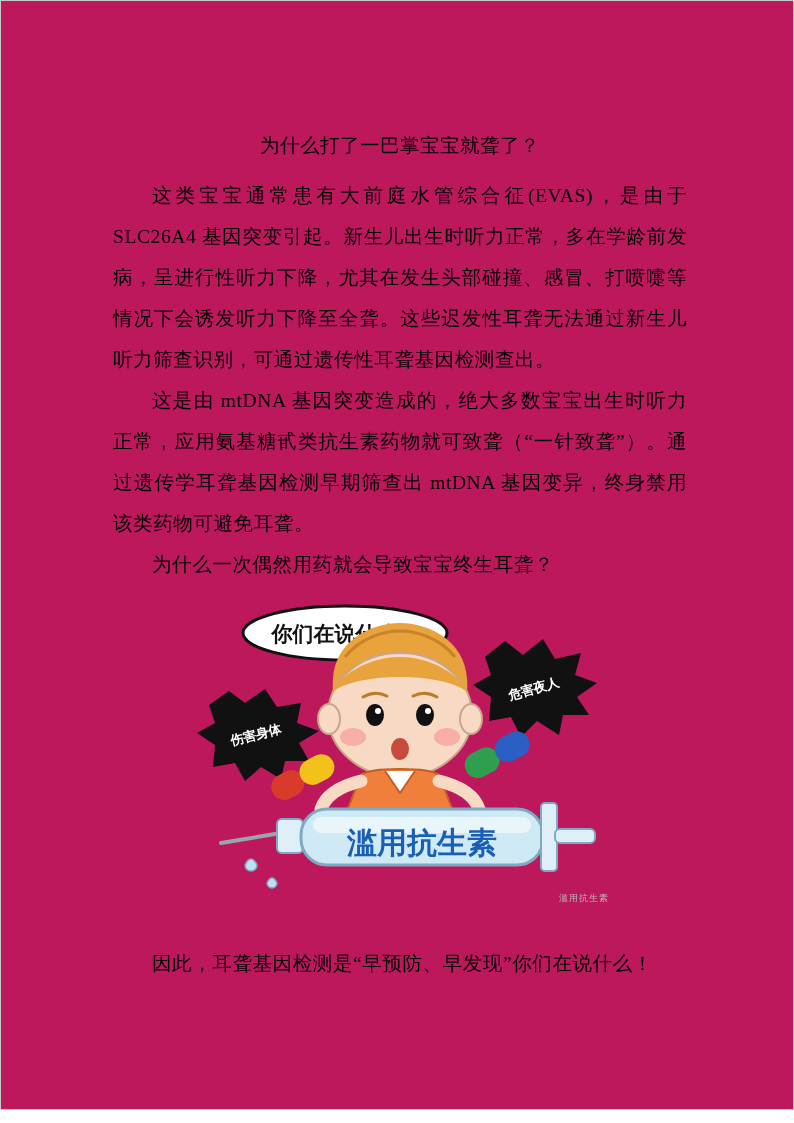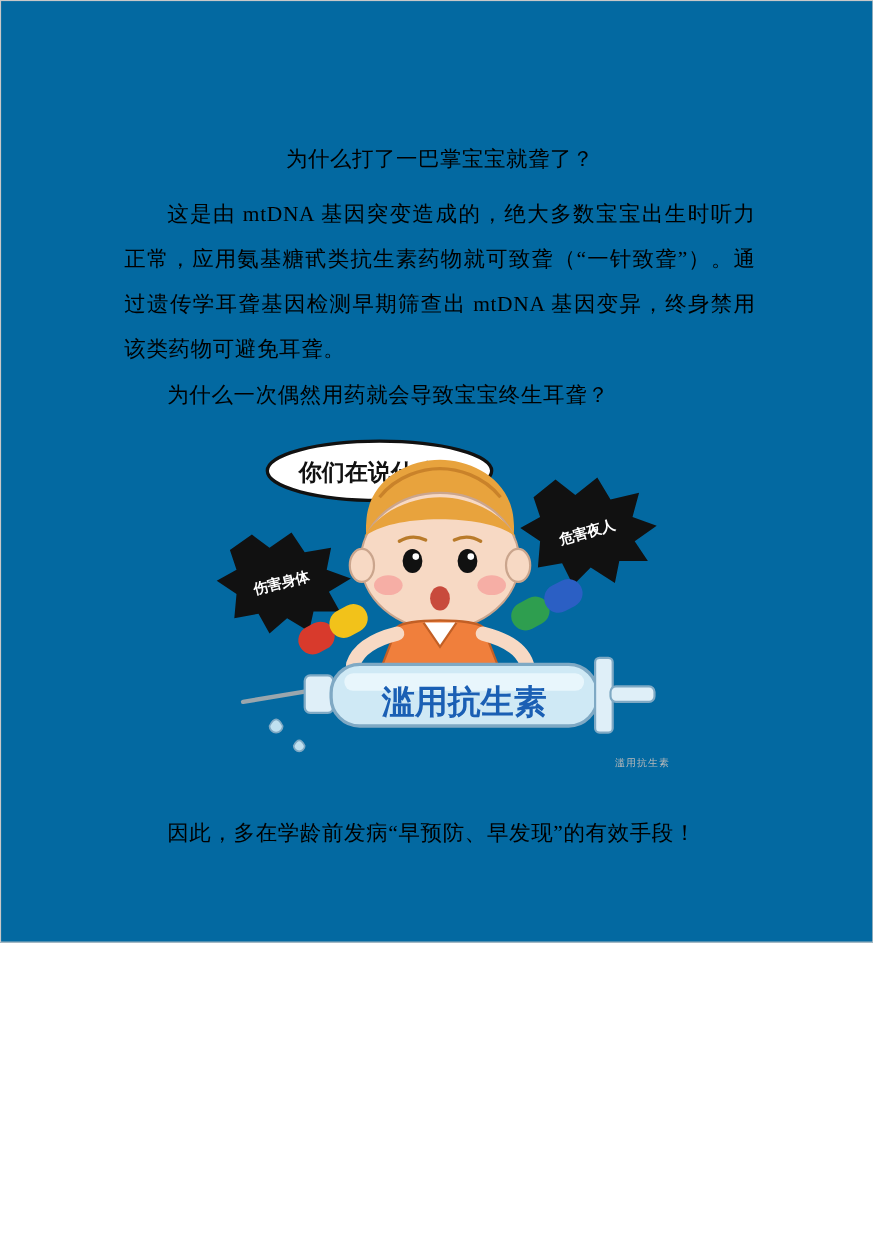--- a/index.html
+++ b/index.html
@@ -12,24 +12,24 @@
     height: 1123px;
     font-family: "Liberation Serif", "DejaVu Serif", serif;
     color: #000000;
     position: relative;
     overflow: hidden;
   }
   .page {
     position: absolute;
     left: 0; top: 0;
     width: 794px;
-    height: 857px;
+    height: 1110px;
     box-sizing: border-box;
     border: 1px solid #c8c8c8;
-    background: #0369a1;
+    background: #be185d;
   }
   .content {
     position: absolute;
     left: 112px;
     top: 128px;
     width: 574px;
   }
   .doc-title {
     text-align: center;
     font-size: 19.5px;
@@ -73,20 +73,21 @@
   svg { display: block; }
 </style>
 </head>
 <body>
 
 <div class="page">
   <div class="content">
 
     <div class="doc-title">为什么打了一巴掌宝宝就聋了？</div>
 
+    <p class="para">这类宝宝通常患有大前庭水管综合征(EVAS)，是由于SLC26A4 基因突变引起。新生儿出生时听力正常，多在学龄前发病，呈进行性听力下降，尤其在发生头部碰撞、感冒、打喷嚏等情况下会诱发听力下降至全聋。这些迟发性耳聋无法通过新生儿听力筛查识别，可通过遗传性耳聋基因检测查出。</p>
     <p class="para">这是由 mtDNA 基因突变造成的，绝大多数宝宝出生时听力正常，应用氨基糖甙类抗生素药物就可致聋（“一针致聋”）。通过遗传学耳聋基因检测早期筛查出 mtDNA 基因变异，终身禁用该类药物可避免耳聋。</p>
     <p class="para">为什么一次偶然用药就会导致宝宝终生耳聋？</p>
 
     <div class="figure">
       <div class="figure-inner">
         <svg width="430" height="316" viewBox="0 0 430 316">
 
           <g>
             <ellipse cx="160" cy="36" rx="102" ry="27" fill="#ffffff" stroke="#111" stroke-width="3"></ellipse>
             <ellipse cx="196" cy="70" rx="11" ry="8" fill="#ffffff" stroke="#111" stroke-width="3"></ellipse>
@@ -155,16 +156,16 @@
 
             <path d="M60 268 q6 -12 12 0 a6 6 0 0 1 -12 0 Z" fill="#bfe0f0" stroke="#7fa9c4" stroke-width="1.5"></path>
             <path d="M82 286 q5 -10 10 0 a5 5 0 0 1 -10 0 Z" fill="#bfe0f0" stroke="#7fa9c4" stroke-width="1.5"></path>
           </g>
           <text x="237" y="256" text-anchor="middle" font-family="'Liberation Sans',sans-serif" font-size="30" font-weight="bold" fill="#1a5fb4">滥用抗生素</text>
         </svg>
         <div class="watermark">滥用抗生素</div>
       </div>
     </div>
 
-    <p class="para tail-para">因此，多在学龄前发病“早预防、早发现”的有效手段！</p>
+    <p class="para tail-para">因此，耳聋基因检测是“早预防、早发现”你们在说什么！</p>
 
   </div>
 </div>
 
 </body></html>

